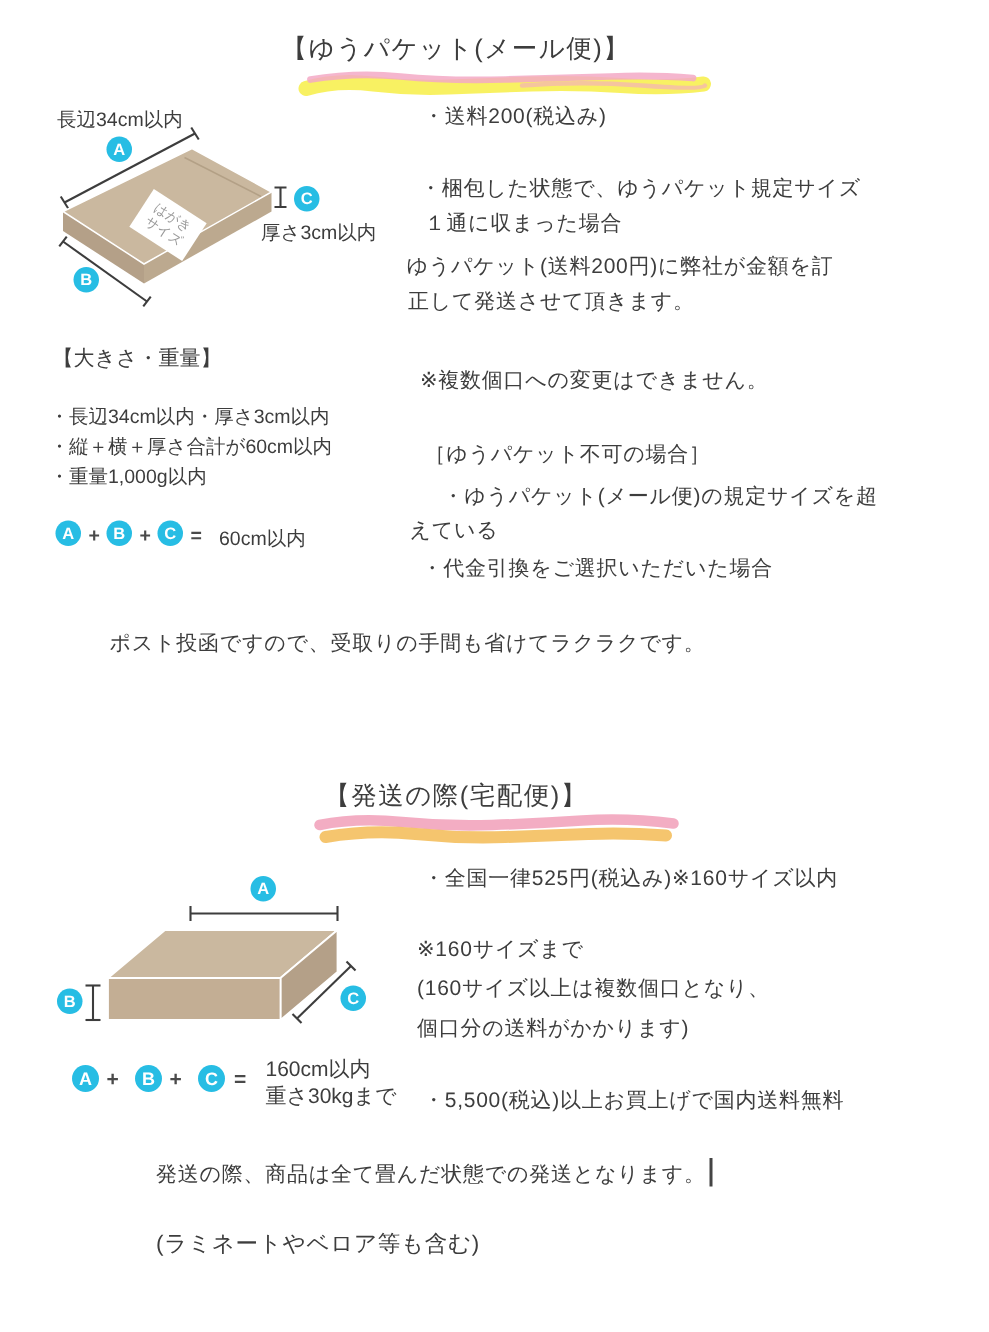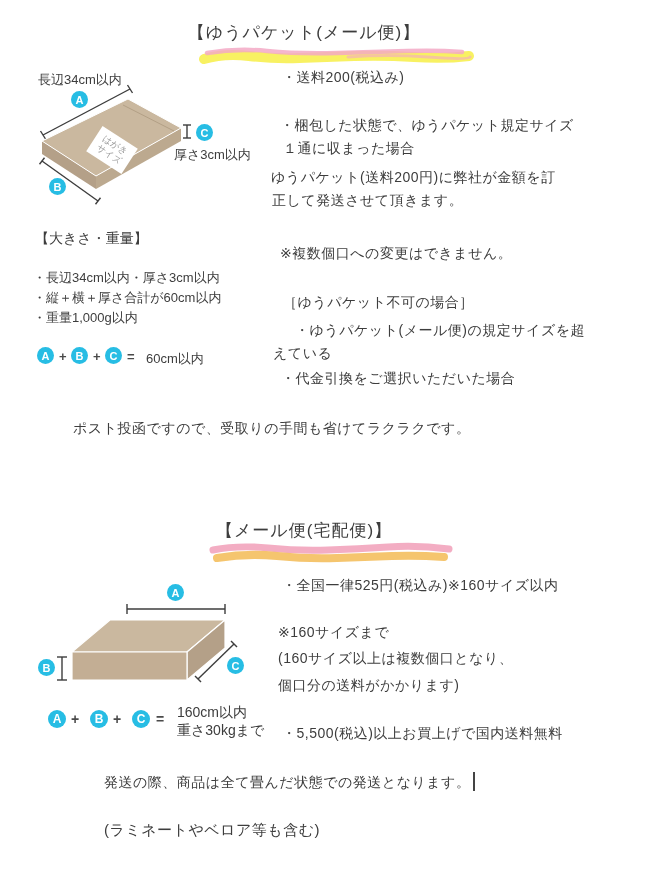--- a/index.html
+++ b/index.html
@@ -90,21 +90,21 @@
   <div class="t body16" style="left:271px;top:163px;">ゆうパケット(送料200円)に弊社が金額を訂</div>
   <div class="t body16" style="left:280px;top:239px;">※複数個口への変更はできません。</div>
   <div class="t body16" style="left:272px;top:186px;">正して発送させて頂きます。</div>
   <div class="t body16" style="left:283px;top:288px;">［ゆうパケット不可の場合］</div>
   <div class="t body16" style="left:281px;top:316px;margin-left:14px;">・ゆうパケット(メール便)の規定サイズを超</div>
   <div class="t body16" style="left:273px;top:339px;">えている</div>
   <div class="t body16" style="left:73px;top:414px;">ポスト投函ですので、受取りの手間も省けてラクラクです。</div>
 
   <div class="t body16" style="left:281px;top:364px;">・代金引換をご選択いただいた場合</div>
 
-  <div class="t title" style="top:519px;">【メール便(宅配便)】</div>
+  <div class="t title" style="top:519px;">【発送の際(宅配便)】</div>
 
   <svg style="left:206px;top:542px;" width="250" height="24" viewBox="0 0 250 24">
     <path d="M7,8 Q32,3 62,6 T122,8 T182,5 T243,7" fill="none" stroke="#f2a4bc" stroke-width="7" stroke-linecap="round" opacity="0.9"></path>
     <path d="M11,16 Q41,11 71,14 T131,16 T186,14 T238,15" fill="none" stroke="#f4bf5e" stroke-width="8" stroke-linecap="round" opacity="0.9"></path>
   </svg>
 
   <svg style="left:30px;top:580px;" width="240" height="120" viewBox="0 0 240 120">
 
     <g stroke="#3d3d3d" stroke-width="1.4">
       <line x1="97" y1="29" x2="195" y2="29"></line>

